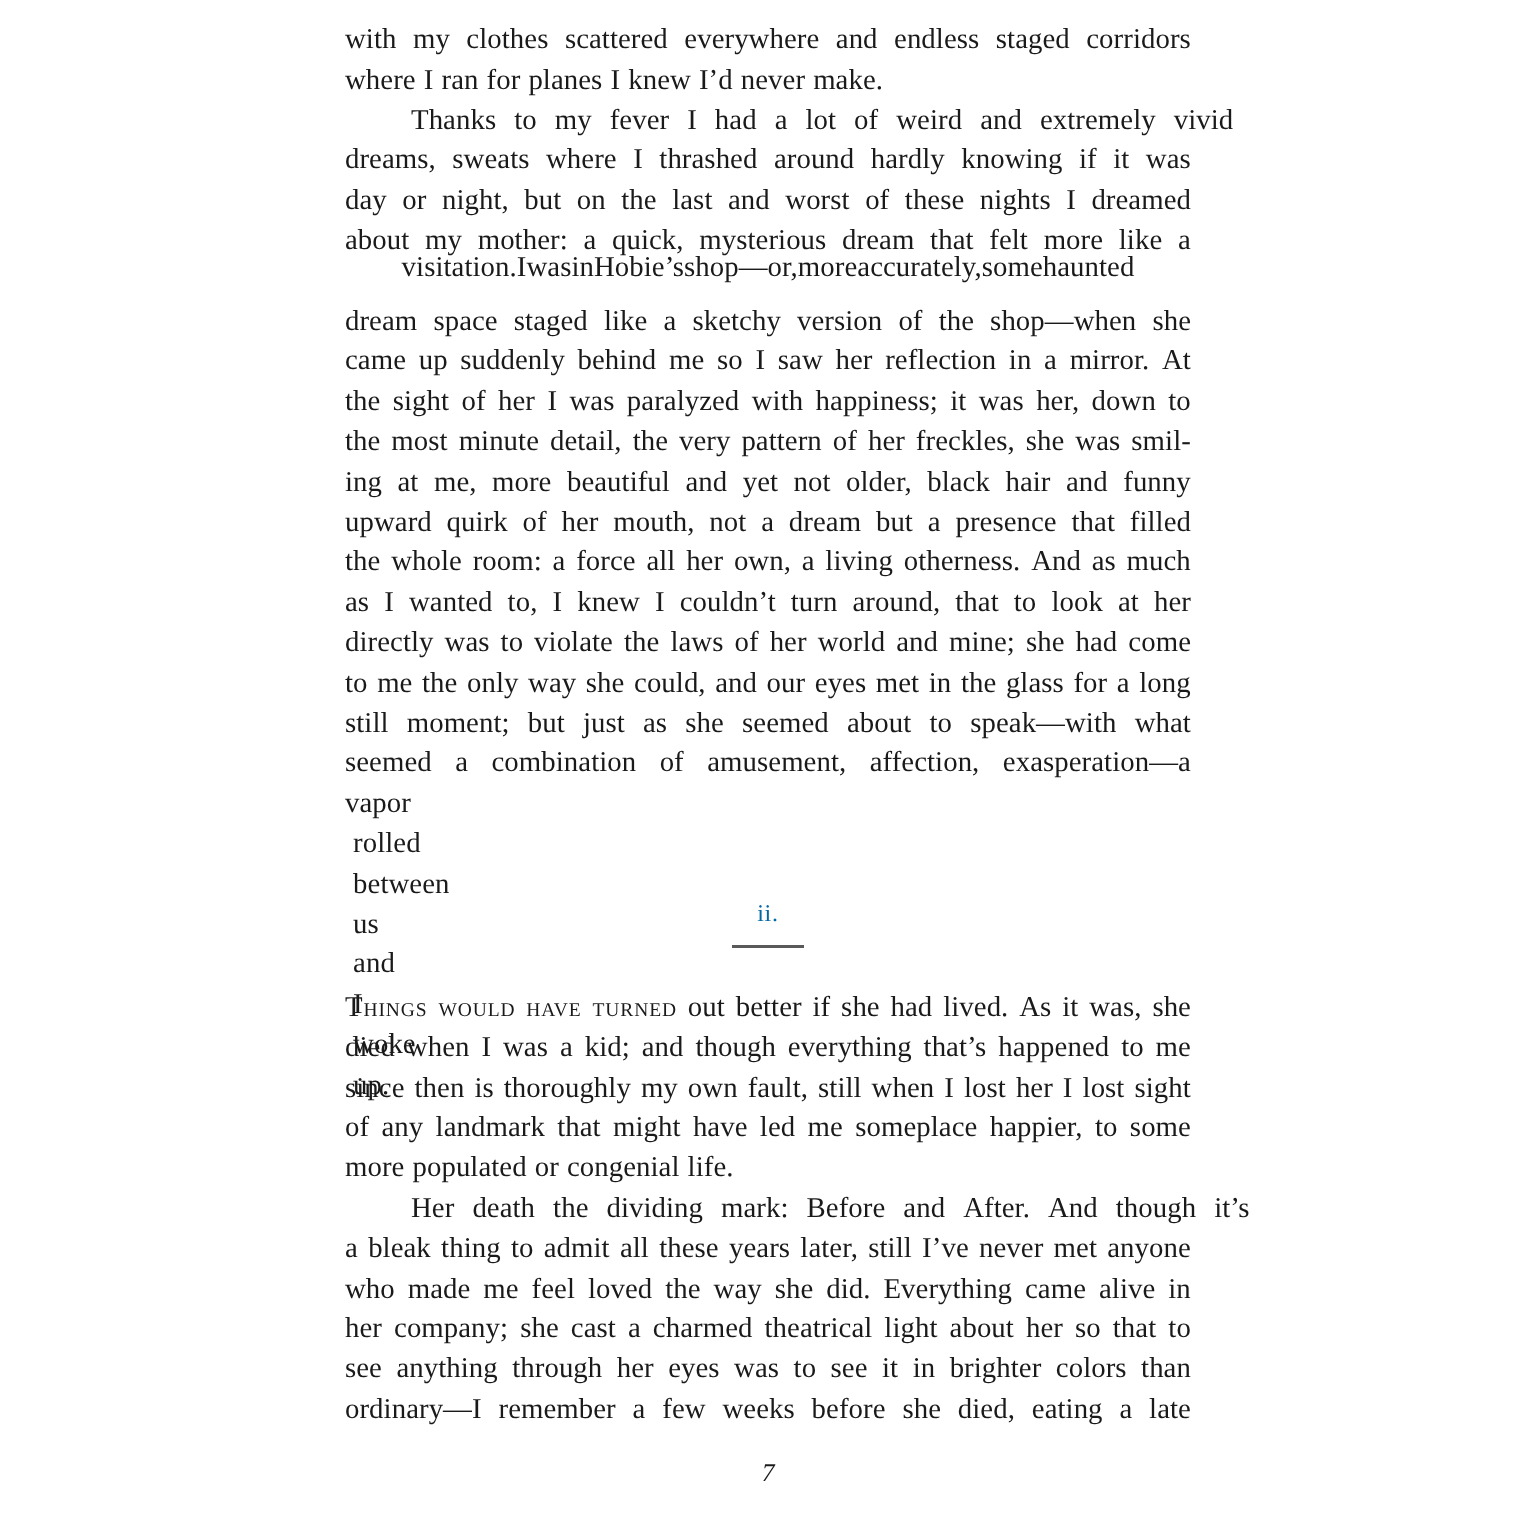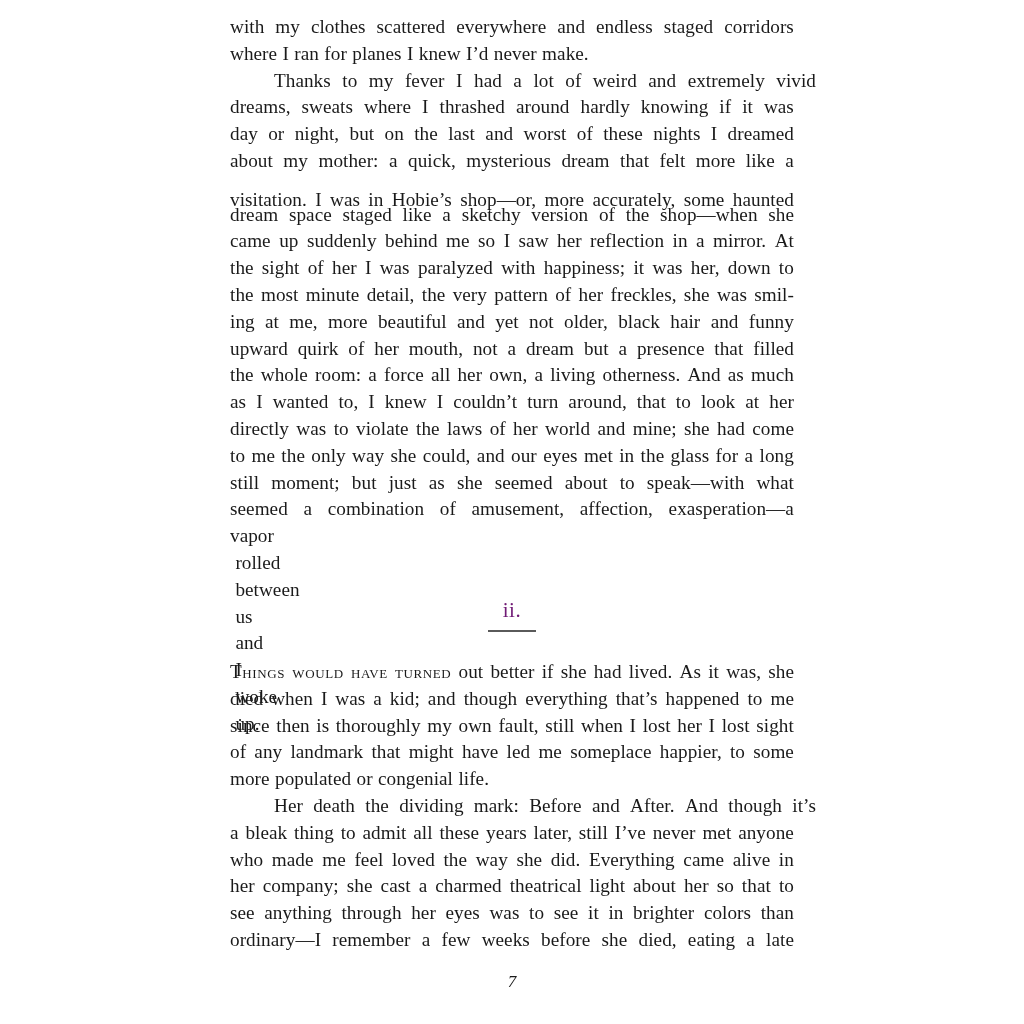--- a/index.html
+++ b/index.html
@@ -49,38 +49,39 @@
   .line.flush {
     justify-content: flex-start;
   }
   .line .w { display: inline-block; }
   .line.flush .w + .w { margin-left: 0.28em; }
 
   
   .line.indent {
     padding-left: 22px;
     width: 542px;
+    gap: 12px;
   }
 
   .smallcaps {
     font-variant: small-caps;
     letter-spacing: 0.6px;
   }
 
   .section-break {
     position: absolute;
     left: 230px;
     top: 596px;
     width: 564px;
     text-align: center;
   }
   .section-number {
-    font-size: 21px;
+    font-size: 16px;
     line-height: 28px;
-    color: #701a75;
+    color: #0369a1;
     letter-spacing: 0.5px;
   }
   .section-rule {
     width: 48px;
     height: 1.6px;
     background: #5a5a5a;
     margin: 6px auto 0 auto;
   }
 
   .folio {
@@ -99,21 +100,21 @@
 
 <div class="page">
 
   <div class="text-column">
       <div class="line justify" style="position: absolute; left: 0px; top: 0px;"><span class="w">with</span><span class="w">my</span><span class="w">clothes</span><span class="w">scattered</span><span class="w">everywhere</span><span class="w">and</span><span class="w">endless</span><span class="w">staged</span><span class="w">corridors</span></div>
       <div class="line flush" style="position: absolute; left: 0px; top: 26.8px;"><span class="w">where</span><span class="w">I</span><span class="w">ran</span><span class="w">for</span><span class="w">planes</span><span class="w">I</span><span class="w">knew</span><span class="w">I’d</span><span class="w">never</span><span class="w">make.</span></div>
       <div class="line justify indent" style="position: absolute; left: 22px; top: 53.6px;"><span class="w">Thanks</span><span class="w">to</span><span class="w">my</span><span class="w">fever</span><span class="w">I</span><span class="w">had</span><span class="w">a</span><span class="w">lot</span><span class="w">of</span><span class="w">weird</span><span class="w">and</span><span class="w">extremely</span><span class="w">vivid</span></div>
       <div class="line justify" style="position: absolute; left: 0px; top: 80.4px;"><span class="w">dreams,</span><span class="w">sweats</span><span class="w">where</span><span class="w">I</span><span class="w">thrashed</span><span class="w">around</span><span class="w">hardly</span><span class="w">knowing</span><span class="w">if</span><span class="w">it</span><span class="w">was</span></div>
       <div class="line justify" style="position: absolute; left: 0px; top: 107.2px;"><span class="w">day</span><span class="w">or</span><span class="w">night,</span><span class="w">but</span><span class="w">on</span><span class="w">the</span><span class="w">last</span><span class="w">and</span><span class="w">worst</span><span class="w">of</span><span class="w">these</span><span class="w">nights</span><span class="w">I</span><span class="w">dreamed</span></div>
       <div class="line justify" style="position: absolute; left: 0px; top: 134px;"><span class="w">about</span><span class="w">my</span><span class="w">mother:</span><span class="w">a</span><span class="w">quick,</span><span class="w">mysterious</span><span class="w">dream</span><span class="w">that</span><span class="w">felt</span><span class="w">more</span><span class="w">like</span><span class="w">a</span></div>
-      <div class="line justify" style="position: absolute; left: 0px; top: 173px;"><span class="w">visitation.</span><span class="w">I</span><span class="w">was</span><span class="w">in</span><span class="w">Hobie’s</span><span class="w">shop—or,</span><span class="w">more</span><span class="w">accurately,</span><span class="w">some</span><span class="w">haunted</span></div>
+      <div class="line justify" style="position: absolute; left: 0px; top: 152px; justify-content: center;"><span class="w">visitation.</span><span class="w">I</span><span class="w">was</span><span class="w">in</span><span class="w">Hobie’s</span><span class="w">shop—or,</span><span class="w">more</span><span class="w">accurately,</span><span class="w">some</span><span class="w">haunted</span></div>
       <div class="line justify" style="position: absolute; left: 0px; top: 187.6px;"><span class="w">dream</span><span class="w">space</span><span class="w">staged</span><span class="w">like</span><span class="w">a</span><span class="w">sketchy</span><span class="w">version</span><span class="w">of</span><span class="w">the</span><span class="w">shop—when</span><span class="w">she</span></div>
       <div class="line justify" style="position: absolute; left: 0px; top: 214.4px;"><span class="w">came</span><span class="w">up</span><span class="w">suddenly</span><span class="w">behind</span><span class="w">me</span><span class="w">so</span><span class="w">I</span><span class="w">saw</span><span class="w">her</span><span class="w">reflection</span><span class="w">in</span><span class="w">a</span><span class="w">mirror.</span><span class="w">At</span></div>
       <div class="line justify" style="position: absolute; left: 0px; top: 241.2px;"><span class="w">the</span><span class="w">sight</span><span class="w">of</span><span class="w">her</span><span class="w">I</span><span class="w">was</span><span class="w">paralyzed</span><span class="w">with</span><span class="w">happiness;</span><span class="w">it</span><span class="w">was</span><span class="w">her,</span><span class="w">down</span><span class="w">to</span></div>
       <div class="line justify" style="position: absolute; left: 0px; top: 268px;"><span class="w">the</span><span class="w">most</span><span class="w">minute</span><span class="w">detail,</span><span class="w">the</span><span class="w">very</span><span class="w">pattern</span><span class="w">of</span><span class="w">her</span><span class="w">freckles,</span><span class="w">she</span><span class="w">was</span><span class="w">smil-</span></div>
       <div class="line justify" style="position: absolute; left: 0px; top: 294.8px;"><span class="w">ing</span><span class="w">at</span><span class="w">me,</span><span class="w">more</span><span class="w">beautiful</span><span class="w">and</span><span class="w">yet</span><span class="w">not</span><span class="w">older,</span><span class="w">black</span><span class="w">hair</span><span class="w">and</span><span class="w">funny</span></div>
       <div class="line justify" style="position: absolute; left: 0px; top: 321.6px;"><span class="w">upward</span><span class="w">quirk</span><span class="w">of</span><span class="w">her</span><span class="w">mouth,</span><span class="w">not</span><span class="w">a</span><span class="w">dream</span><span class="w">but</span><span class="w">a</span><span class="w">presence</span><span class="w">that</span><span class="w">filled</span></div>
       <div class="line justify" style="position: absolute; left: 0px; top: 348.4px;"><span class="w">the</span><span class="w">whole</span><span class="w">room:</span><span class="w">a</span><span class="w">force</span><span class="w">all</span><span class="w">her</span><span class="w">own,</span><span class="w">a</span><span class="w">living</span><span class="w">otherness.</span><span class="w">And</span><span class="w">as</span><span class="w">much</span></div>
       <div class="line justify" style="position: absolute; left: 0px; top: 375.2px;"><span class="w">as</span><span class="w">I</span><span class="w">wanted</span><span class="w">to,</span><span class="w">I</span><span class="w">knew</span><span class="w">I</span><span class="w">couldn’t</span><span class="w">turn</span><span class="w">around,</span><span class="w">that</span><span class="w">to</span><span class="w">look</span><span class="w">at</span><span class="w">her</span></div>
       <div class="line justify" style="position: absolute; left: 0px; top: 402px;"><span class="w">directly</span><span class="w">was</span><span class="w">to</span><span class="w">violate</span><span class="w">the</span><span class="w">laws</span><span class="w">of</span><span class="w">her</span><span class="w">world</span><span class="w">and</span><span class="w">mine;</span><span class="w">she</span><span class="w">had</span><span class="w">come</span></div>
       <div class="line justify" style="position: absolute; left: 0px; top: 428.8px;"><span class="w">to</span><span class="w">me</span><span class="w">the</span><span class="w">only</span><span class="w">way</span><span class="w">she</span><span class="w">could,</span><span class="w">and</span><span class="w">our</span><span class="w">eyes</span><span class="w">met</span><span class="w">in</span><span class="w">the</span><span class="w">glass</span><span class="w">for</span><span class="w">a</span><span class="w">long</span></div>

